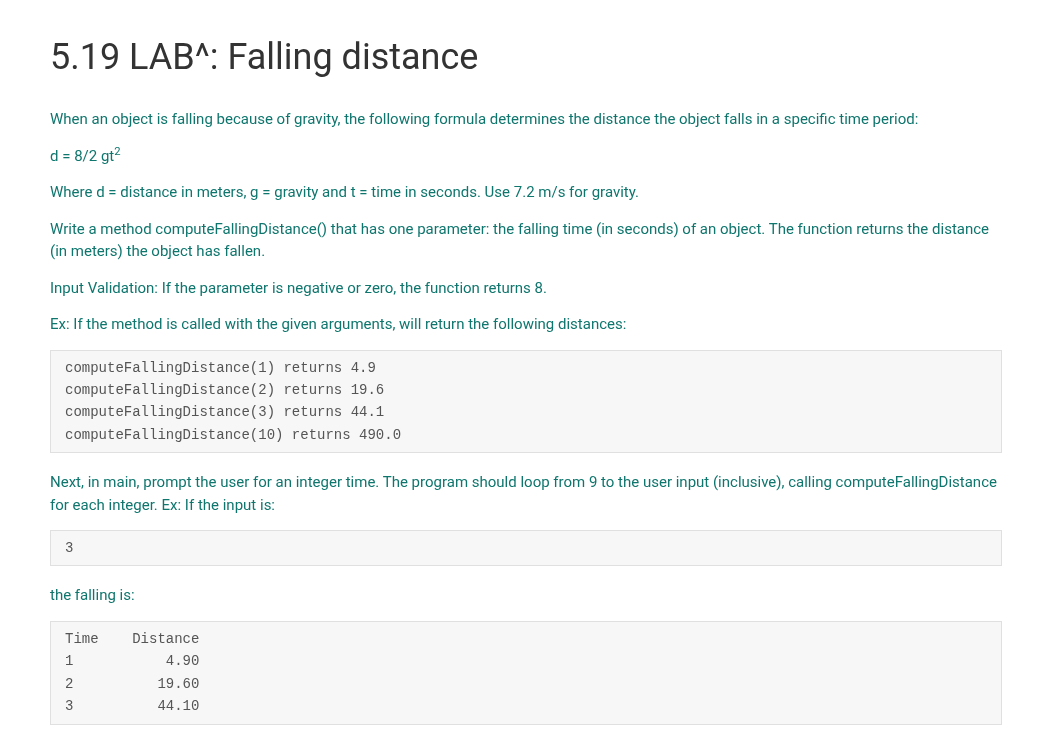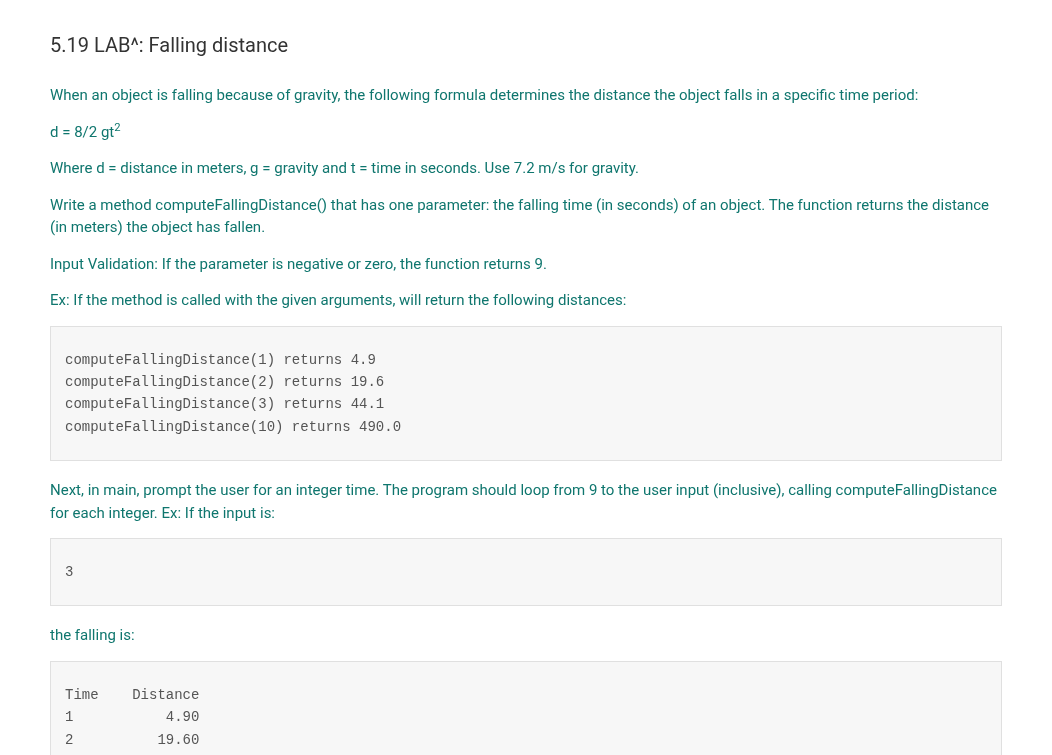--- a/index.html
+++ b/index.html
@@ -9,38 +9,38 @@
     }
     body {
       font-family: -apple-system, BlinkMacSystemFont, "Segoe UI", Roboto, "Helvetica Neue", Arial, sans-serif;
       color: #555;
       background: #fff;
       padding: 30px 50px;
       line-height: 1.5;
       font-size: 15px;
     }
     h1 {
-      font-size: 20px;
+      font-size: 36px;
       font-weight: 400;
       color: #333;
       margin-bottom: 24px;
     }
     p {
       margin-bottom: 14px;
       color: #0f766e;
     }
     sup {
       font-size: 0.75em;
       vertical-align: super;
       line-height: 0;
     }
     pre {
       background: #f7f7f7;
       border: 1px solid #e0e0e0;
-      padding: 22px 14px;
+      padding: 6px 14px;
       font-family: "Courier New", Courier, monospace;
       font-size: 14px;
       color: #555;
       margin-bottom: 18px;
       white-space: pre;
       overflow-x: auto;
       line-height: 1.6;
     }
   </style>
 </head>
@@ -51,21 +51,21 @@
 <p>When an object is falling because of gravity, the following formula determines the distance the object falls in a specific time period:</p>
 
 <p>
   <span>d = 8/2 gt</span><sup>2</sup>
 </p>
 
 <p>Where d = distance in meters, g = gravity and t = time in seconds. Use 7.2 m/s for gravity.</p>
 
 <p>Write a method computeFallingDistance() that has one parameter: the falling time (in seconds) of an object. The function returns the distance (in meters) the object has fallen.</p>
 
-<p>Input Validation: If the parameter is negative or zero, the function returns 9.</p>
+<p>Input Validation: If the parameter is negative or zero, the function returns 8.</p>
 
 <p>Ex: If the method is called with the given arguments, will return the following distances:</p>
 
 <pre>computeFallingDistance(1) returns 4.9
 computeFallingDistance(2) returns 19.6
 computeFallingDistance(3) returns 44.1
 computeFallingDistance(10) returns 490.0</pre>
 
 <p>Next, in main, prompt the user for an integer time. The program should loop from 9 to the user input (inclusive), calling computeFallingDistance for each integer. Ex: If the input is:</p>
 

